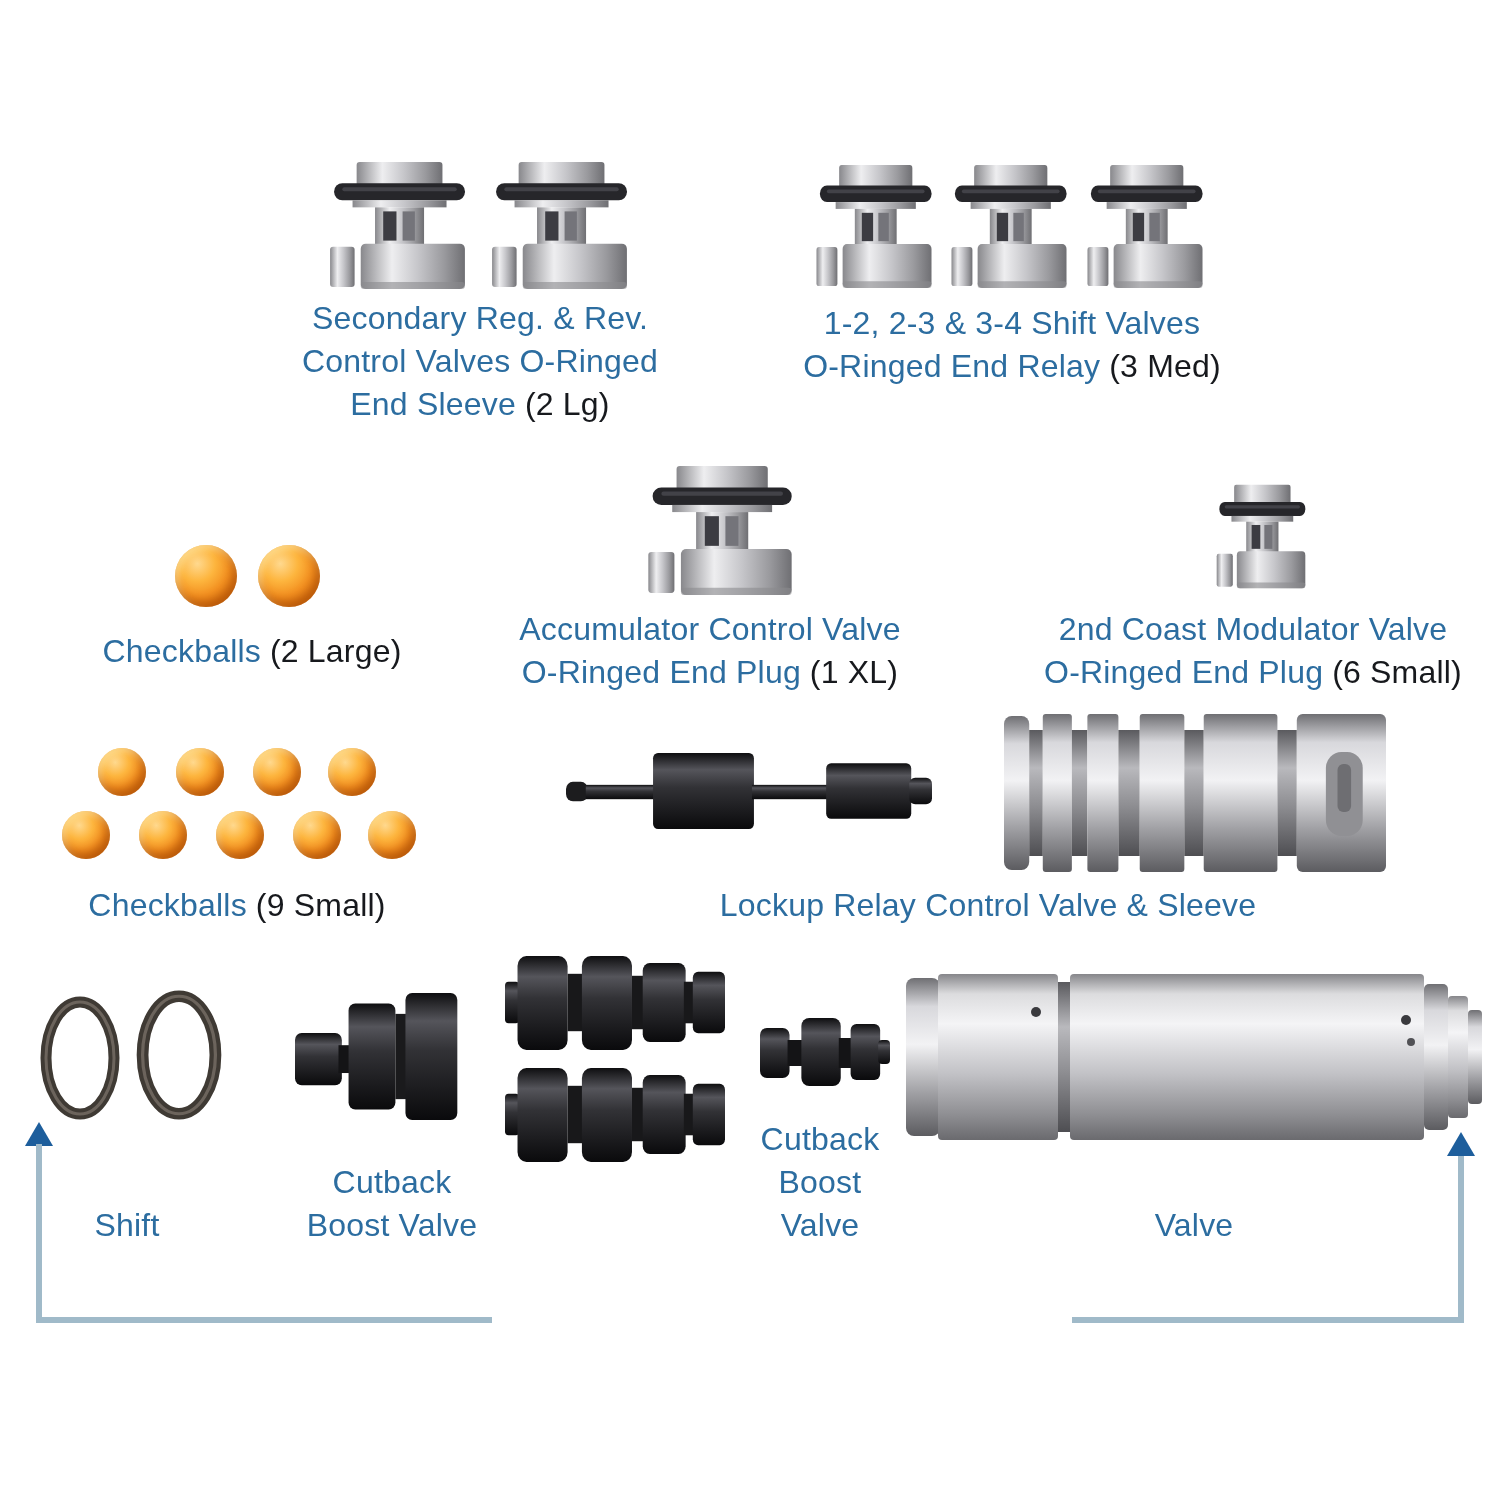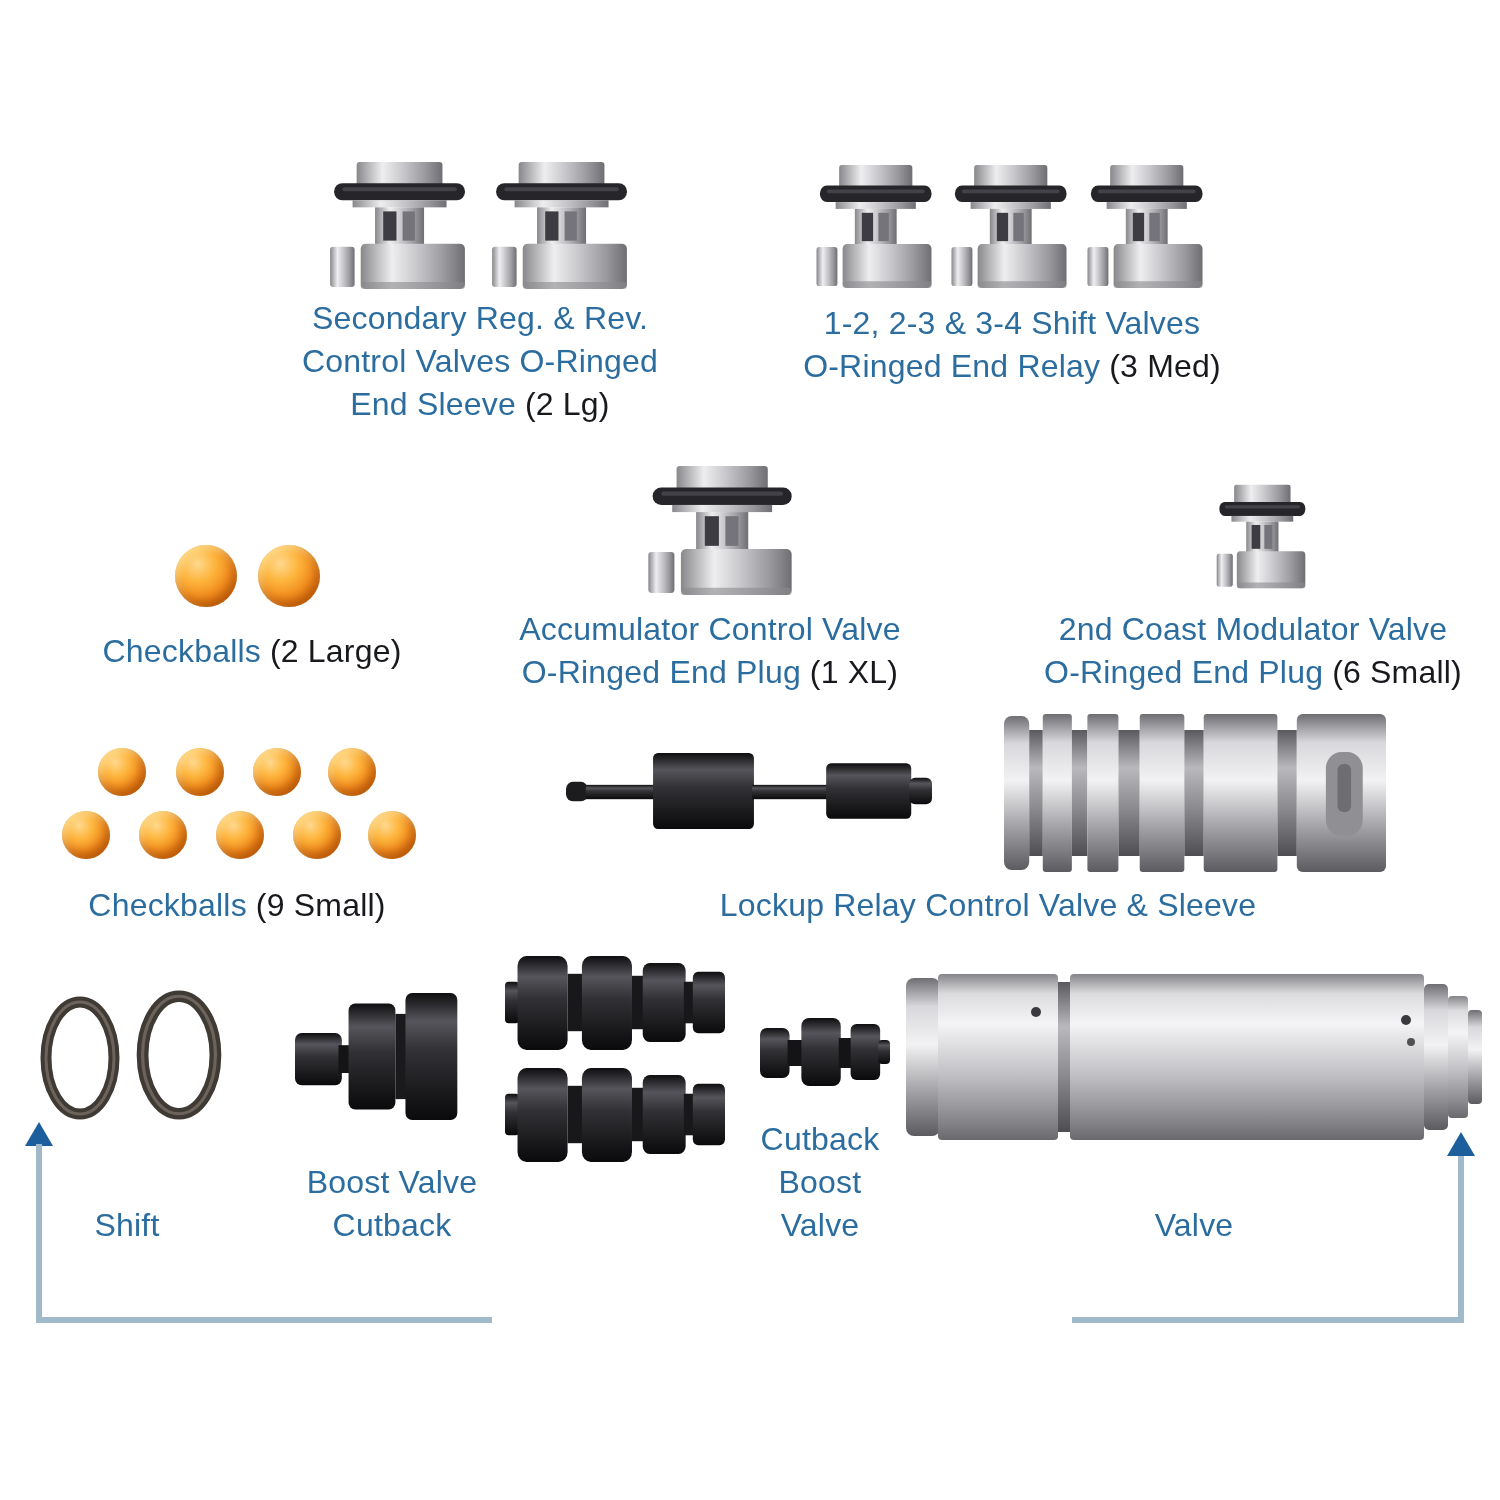--- a/index.html
+++ b/index.html
@@ -265,22 +265,22 @@
 
   <svg class="part" style="left:906px;top:974px" width="578" height="166" viewBox="0 0 578 166" preserveAspectRatio="none">
       <use href="#g-bigsleeve"></use>
     </svg>
 
   <div class="lbl" style="left:27px;top:1204px;width:200px">
     <div>Shift</div>
   </div>
 
   <div class="lbl" style="left:242px;top:1161px;width:300px">
+    <div>Cutback</div>
     <div>Boost Valve</div>
-    <div>Cutback</div>
   </div>
 
 
   <div class="lbl" style="left:720px;top:1118px;width:200px">
     <div>Cutback</div>
     <div>Boost</div>
     <div>Valve</div>
   </div>
 
   <div class="lbl" style="left:1094px;top:1204px;width:200px">

